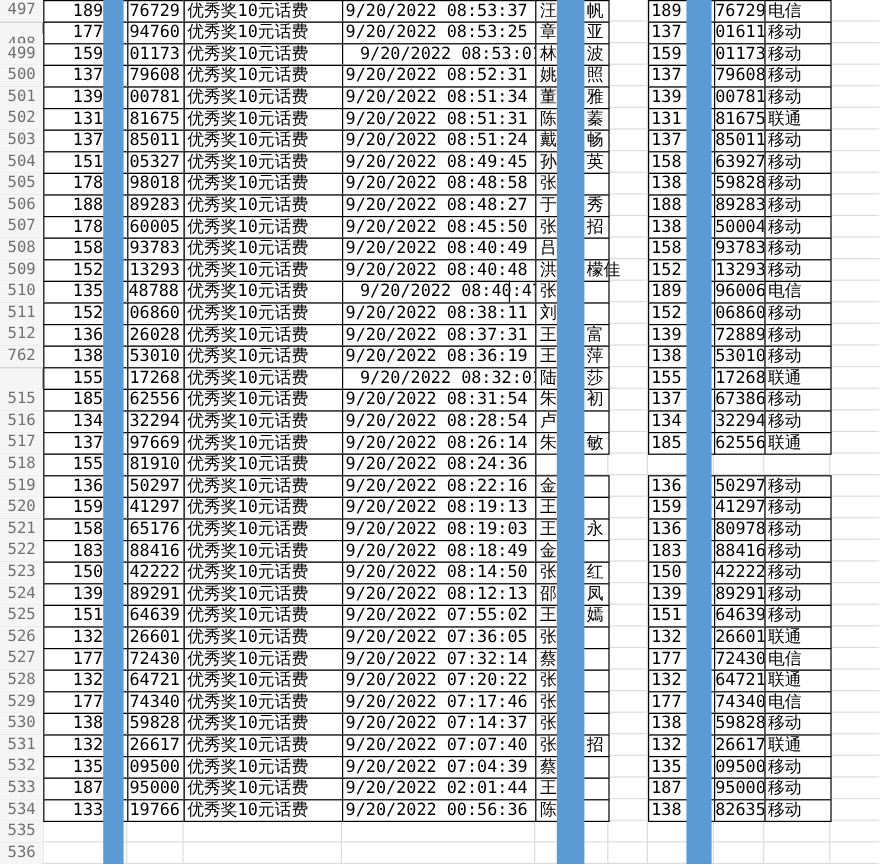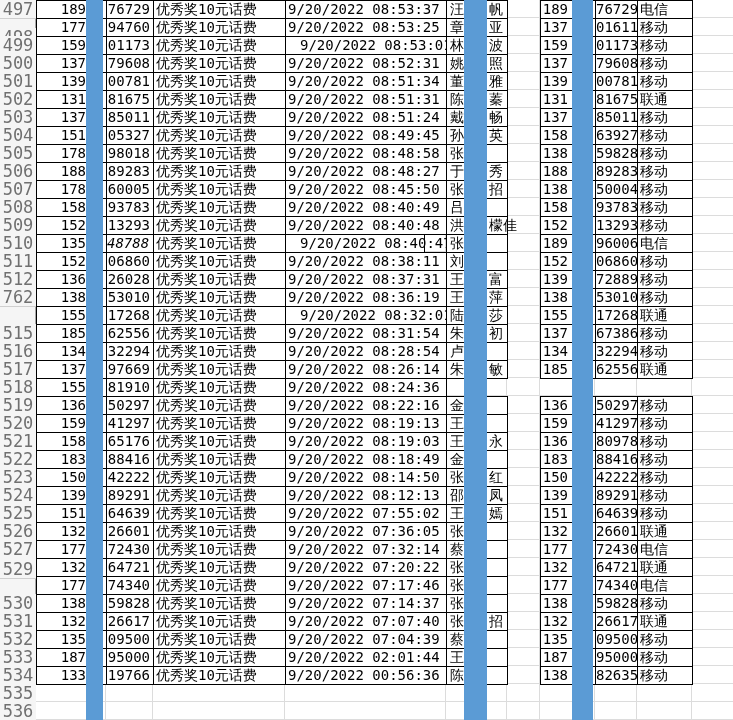--- a/index.html
+++ b/index.html
@@ -6,21 +6,21 @@
   #sheet{
     position:relative;width:733px;height:720px;background:#ffffff;overflow:hidden;
     font-family:"DejaVu Sans Mono","Liberation Sans",sans-serif;
     font-size:14px;color:#000;
   }
   .gl-h{position:absolute;left:0;width:733px;height:1px;background:#dcdcdc;}
   .gl-v{position:absolute;top:0;height:720px;width:1px;background:#dcdcdc;}
   .hdrstrip{position:absolute;left:0;top:0;width:36px;height:720px;background:#f5f5f5;border-right:1px solid #a8a8a8;box-sizing:border-box;}
   .hdrcell{
     position:absolute;left:0;width:36px;height:19px;box-sizing:border-box;
-    border-bottom:1px solid #cfcfcf;color:#707070;font-size:17px;
+    border-bottom:1px solid #cfcfcf;color:#707070;font-size:13px;
     text-align:center;line-height:18px;background:#f5f5f5;
   }
   .cell{
     position:absolute;background:#fff;border:1px solid #000;box-sizing:border-box;
     height:19px;line-height:17px;white-space:nowrap;z-index:1;
   }
   .cell.num{text-align:right;}
   .cell.name{overflow:visible;z-index:2;background:transparent;}
   .name-prefix{position:absolute;left:3px;top:0;line-height:17px;}
   .name-suffix{position:absolute;left:42px;top:0;line-height:17px;}
@@ -109,21 +109,21 @@
       <div class="hdrcell" style="top: 396px;">519</div>
       <div class="hdrcell" style="top: 414px;">520</div>
       <div class="hdrcell" style="top: 432px;">521</div>
       <div class="hdrcell" style="top: 450px;">522</div>
       <div class="hdrcell" style="top: 468px;">523</div>
       <div class="hdrcell" style="top: 486px;">524</div>
       <div class="hdrcell" style="top: 504px;">525</div>
       <div class="hdrcell" style="top: 522px;">526</div>
       <div class="hdrcell" style="top: 540px;">527</div>
       <div class="hdrcell" style="top: 558px;">528</div>
-      <div class="hdrcell" style="top: 560px;">529</div>
+      <div class="hdrcell" style="top: 576px;">529</div>
       <div class="hdrcell" style="top: 594px;">530</div>
       <div class="hdrcell" style="top: 612px;">531</div>
       <div class="hdrcell" style="top: 630px;">532</div>
       <div class="hdrcell" style="top: 648px;">533</div>
       <div class="hdrcell" style="top: 666px;">534</div>
       <div class="hdrcell" style="top: 684px;">535</div>
       <div class="hdrcell" style="top: 702px;">536</div>
     </div>
   <div id="cells">
       <div class="cell num" style="left: 36px; top: 0px; width: 71px; padding-right: 20px;">189</div>
@@ -263,21 +263,21 @@
       <div class="cell" style="left: 153px; top: 216px; width: 133px; padding-left: 2px;">优秀奖10元话费</div>
       <div class="cell" style="left: 285px; top: 216px; width: 162px; padding-left: 2px;">9/20/2022 08:40:48</div>
       <div class="cell name" style="left: 446px; top: 216px; width: 62px; background: rgb(255, 255, 255);">
         <span class="name-prefix">洪</span>
         <span class="name-suffix">檬佳</span>
       </div>
       <div class="cell num" style="left: 540px; top: 216px; width: 56px; padding-right: 27px;">152</div>
       <div class="cell num" style="left: 595px; top: 216px; width: 43px; padding-right: 4px;">13293</div>
       <div class="cell" style="left: 637px; top: 216px; width: 56px; padding-left: 2px;">移动</div>
       <div class="cell num" style="left: 36px; top: 234px; width: 71px; padding-right: 20px;">135</div>
-      <div class="cell num" style="left: 106px; top: 234px; width: 48px; padding-right: 15px; font-style: italic;">48788</div>
+      <div class="cell num" style="left: 106px; top: 234px; width: 48px; padding-right: 15px;">48788</div>
       <div class="cell" style="left: 153px; top: 234px; width: 133px; padding-left: 2px;">优秀奖10元话费</div>
       <div class="cell" style="left: 285px; top: 234px; width: 140px; padding-left: 14px;">9/20/2022 08:40:47</div>
       <div class="cell name" style="left: 446px; top: 234px; width: 62px; background: rgb(255, 255, 255);">
         <span class="name-prefix">张</span>
         <span class="name-suffix"></span>
       </div>
       <div class="cell num" style="left: 540px; top: 234px; width: 56px; padding-right: 27px;">189</div>
       <div class="cell num" style="left: 595px; top: 234px; width: 43px; padding-right: 4px;">96006</div>
       <div class="cell" style="left: 637px; top: 234px; width: 56px; padding-left: 2px;">电信</div>
       <div class="cell num" style="left: 36px; top: 252px; width: 71px; padding-right: 20px;">152</div>

